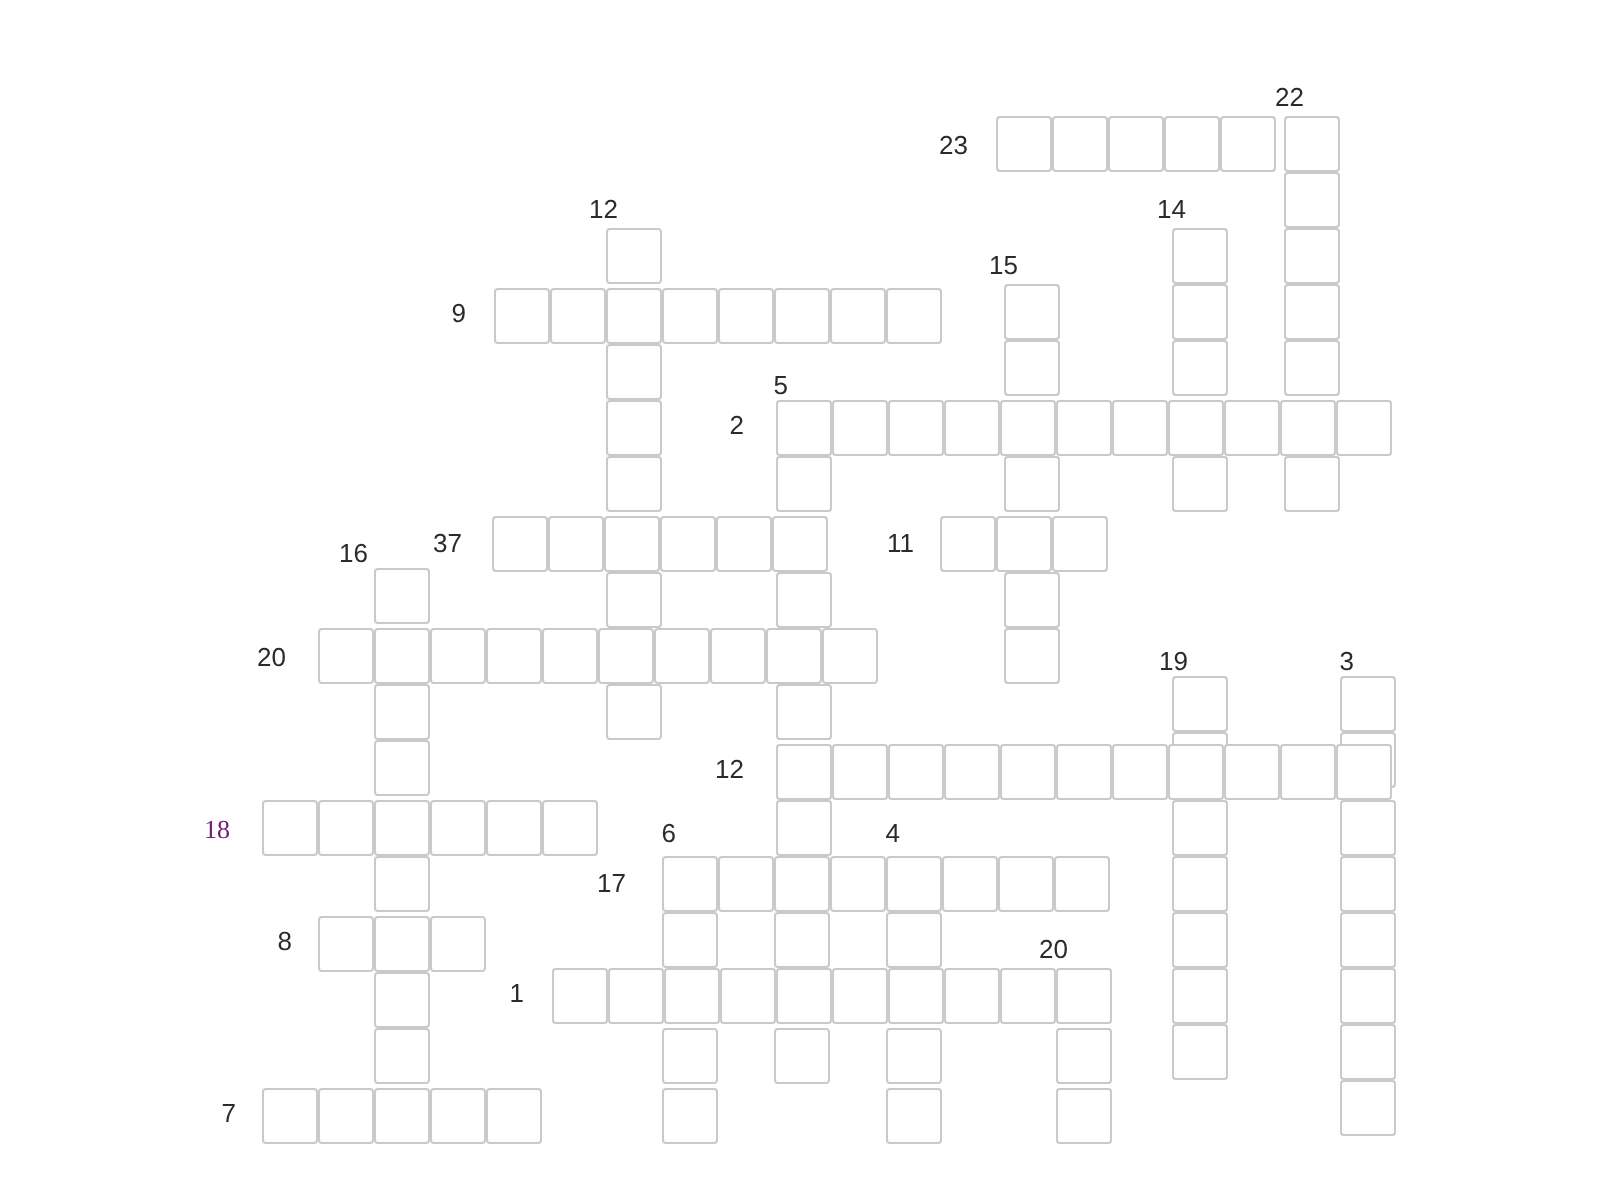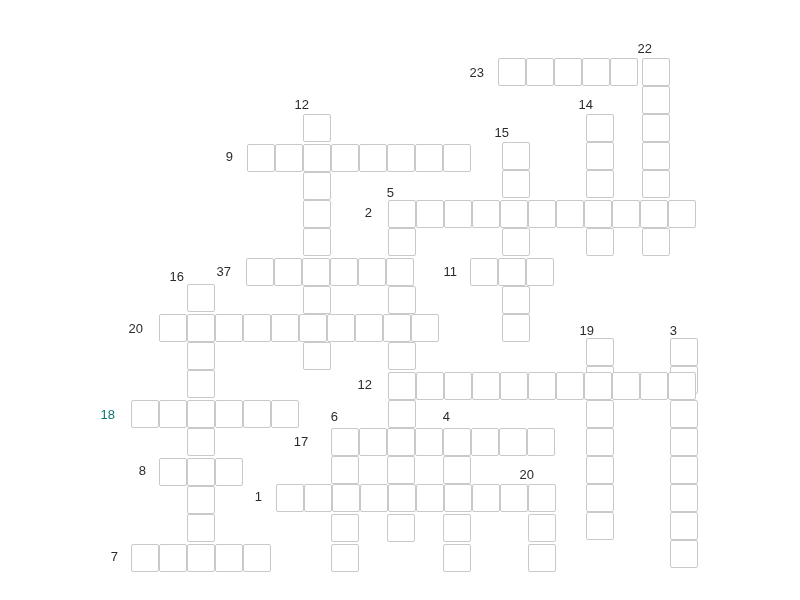--- a/index.html
+++ b/index.html
@@ -189,20 +189,20 @@
     <div class="clue-number" style="left: 94px; top: 550px; width: 24px; color: rgb(43, 43, 43);">7</div>
     <div class="clue-number" style="left: 122px; top: 464px; width: 24px; color: rgb(43, 43, 43);">8</div>
     <div class="clue-number" style="left: 209px; top: 150px; width: 24px; color: rgb(43, 43, 43);">9</div>
     <div class="clue-number" style="left: 510px; top: 468px; width: 24px; color: rgb(43, 43, 43);">20</div>
     <div class="clue-number" style="left: 433px; top: 265px; width: 24px; color: rgb(43, 43, 43);">11</div>
     <div class="clue-number" style="left: 348px; top: 378px; width: 24px; color: rgb(43, 43, 43);">12</div>
     <div class="clue-number" style="left: 285px; top: 98px; width: 24px; color: rgb(43, 43, 43);">12</div>
     <div class="clue-number" style="left: 569px; top: 98px; width: 24px; color: rgb(43, 43, 43);">14</div>
     <div class="clue-number" style="left: 485px; top: 126px; width: 24px; color: rgb(43, 43, 43);">15</div>
     <div class="clue-number" style="left: 160px; top: 270px; width: 24px; color: rgb(43, 43, 43);">16</div>
-    <div class="clue-number" style="left: 289px; top: 435px; width: 24px; color: rgb(43, 43, 43); text-align: center;">17</div>
-    <div class="clue-number" style="left: 91px; top: 408px; width: 24px; color: #0f766e;">18</div>
+    <div class="clue-number" style="left: 289px; top: 435px; width: 24px; color: rgb(43, 43, 43);">17</div>
+    <div class="clue-number" style="left: 91px; top: 408px; width: 24px; color: #701a75; font-family: Liberation Serif, serif;">18</div>
     <div class="clue-number" style="left: 570px; top: 324px; width: 24px; color: rgb(43, 43, 43);">19</div>
     <div class="clue-number" style="left: 119px; top: 322px; width: 24px; color: rgb(43, 43, 43);">20</div>
     <div class="clue-number" style="left: 207px; top: 265px; width: 24px; color: rgb(43, 43, 43);">37</div>
     <div class="clue-number" style="left: 628px; top: 42px; width: 24px; color: rgb(43, 43, 43);">22</div>
     <div class="clue-number" style="left: 460px; top: 66px; width: 24px; color: rgb(43, 43, 43);">23</div>
   </div>
 
 </body></html>

